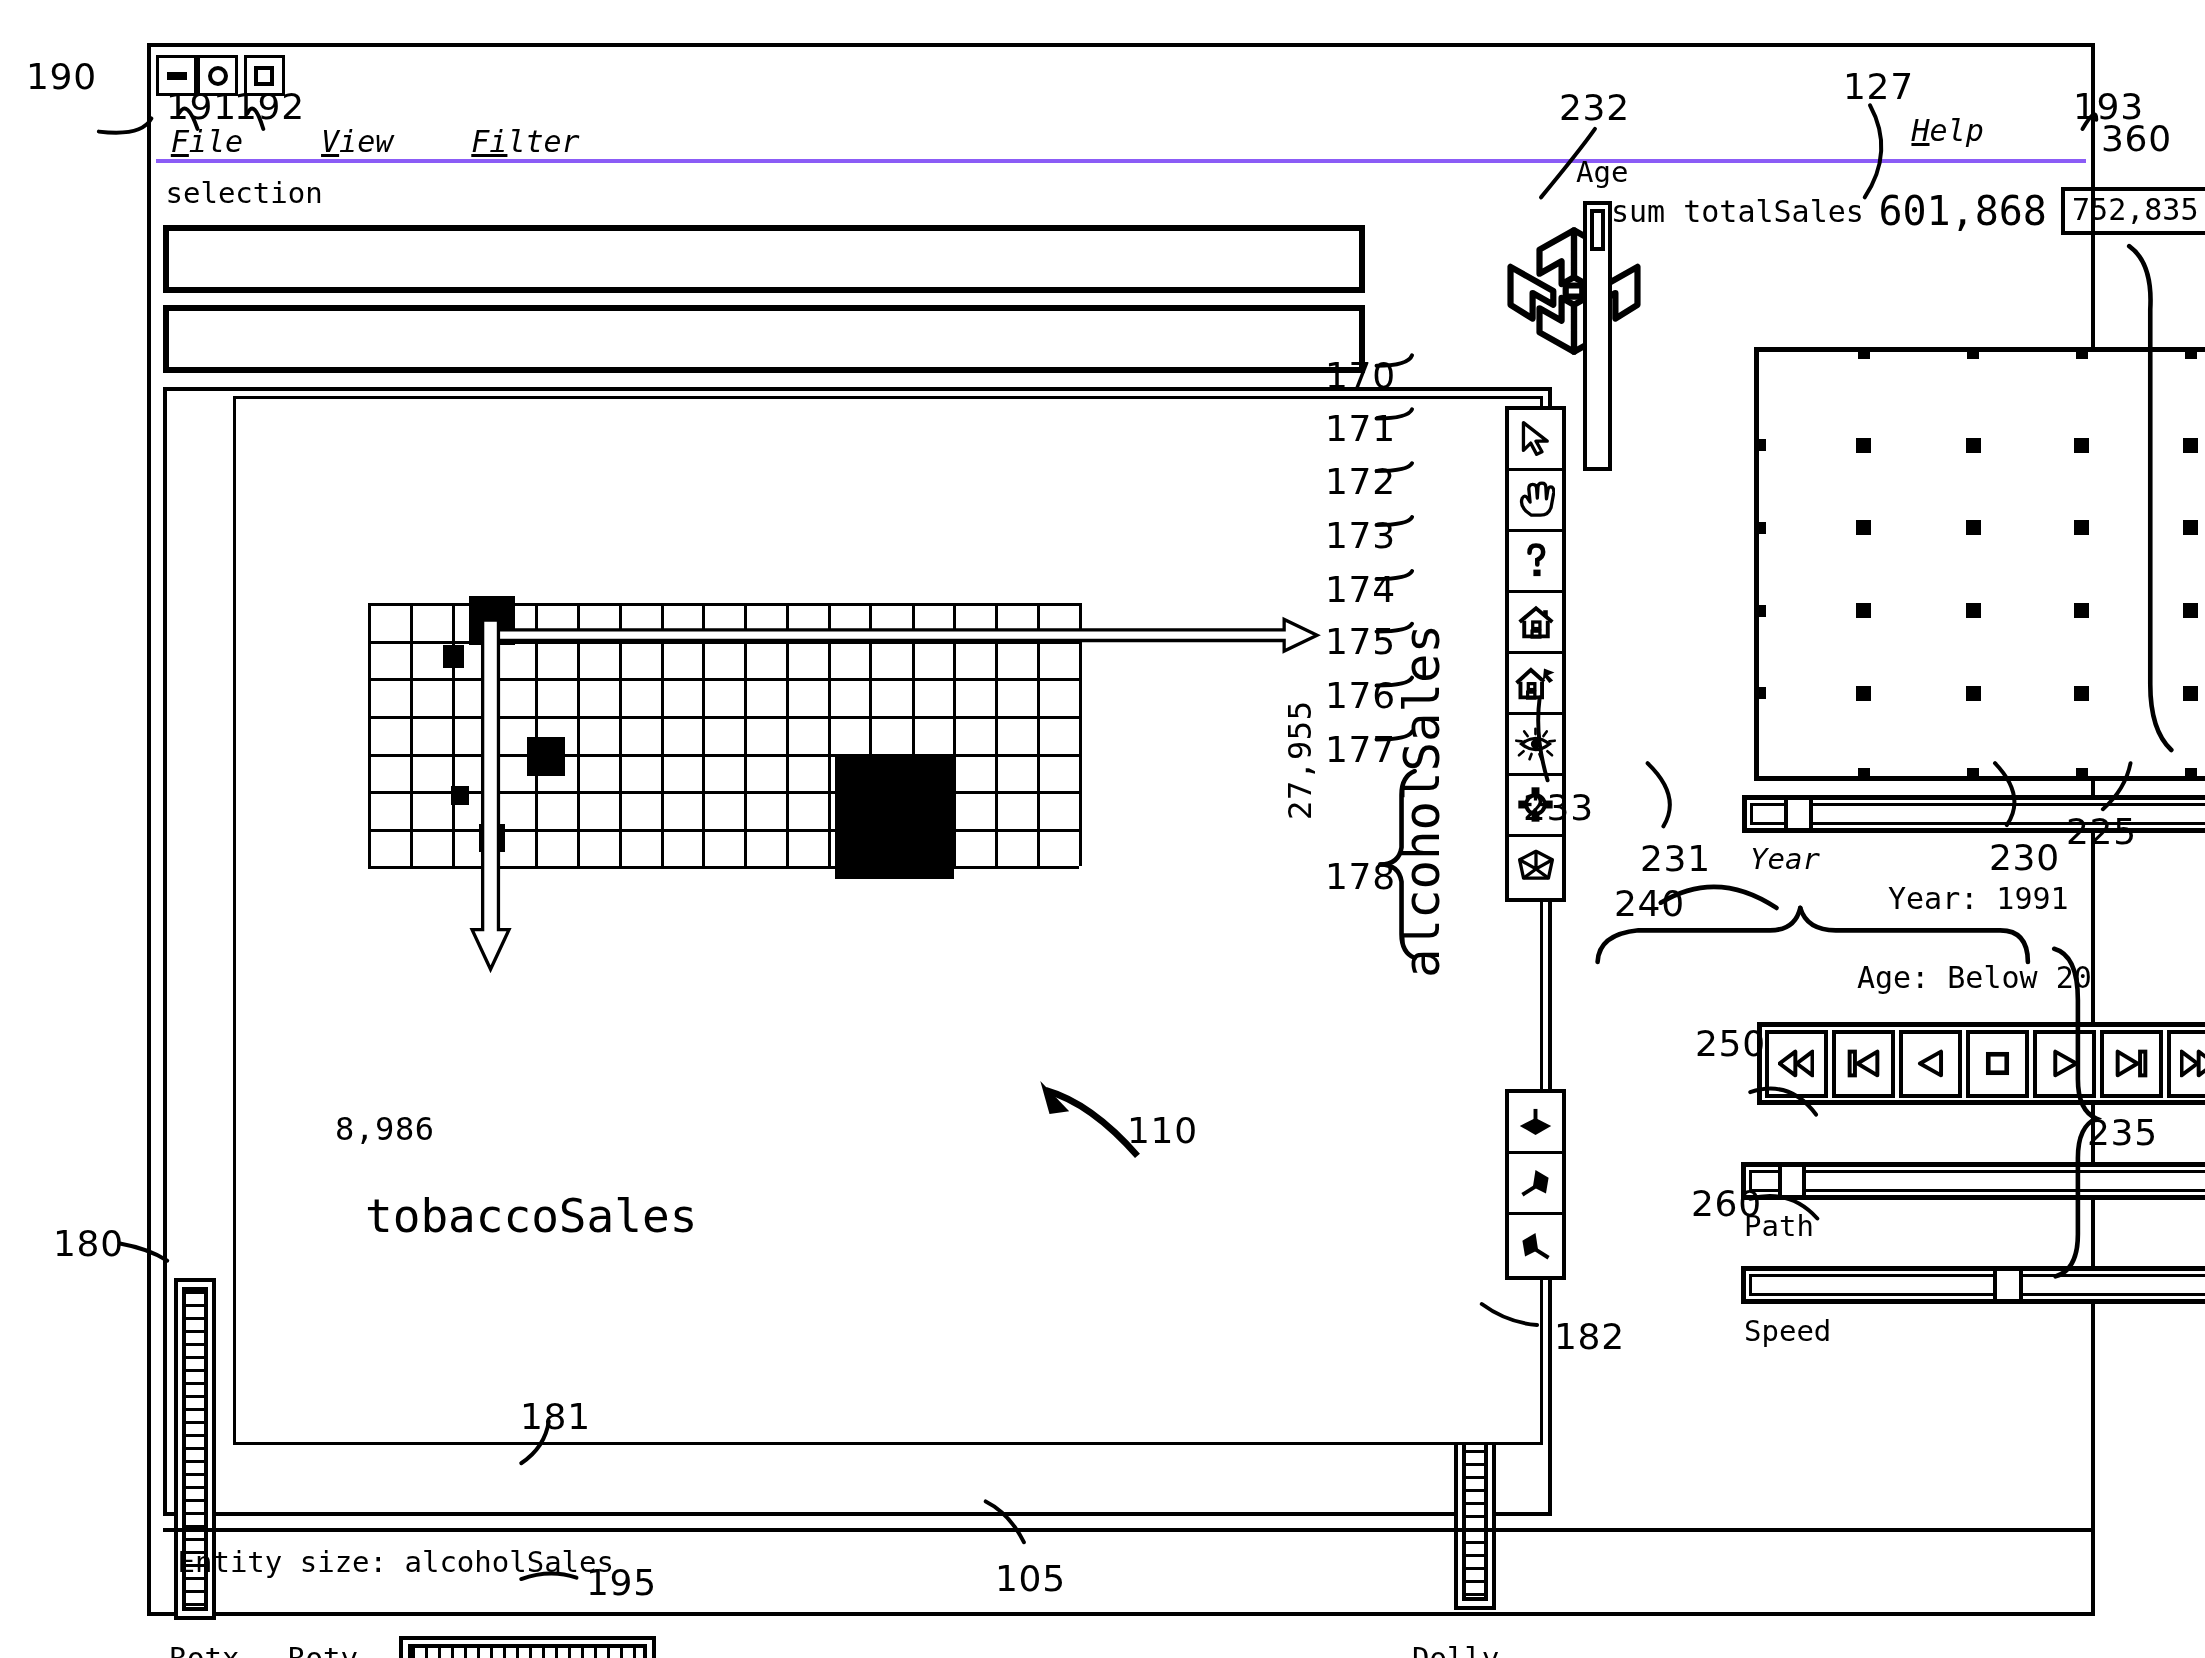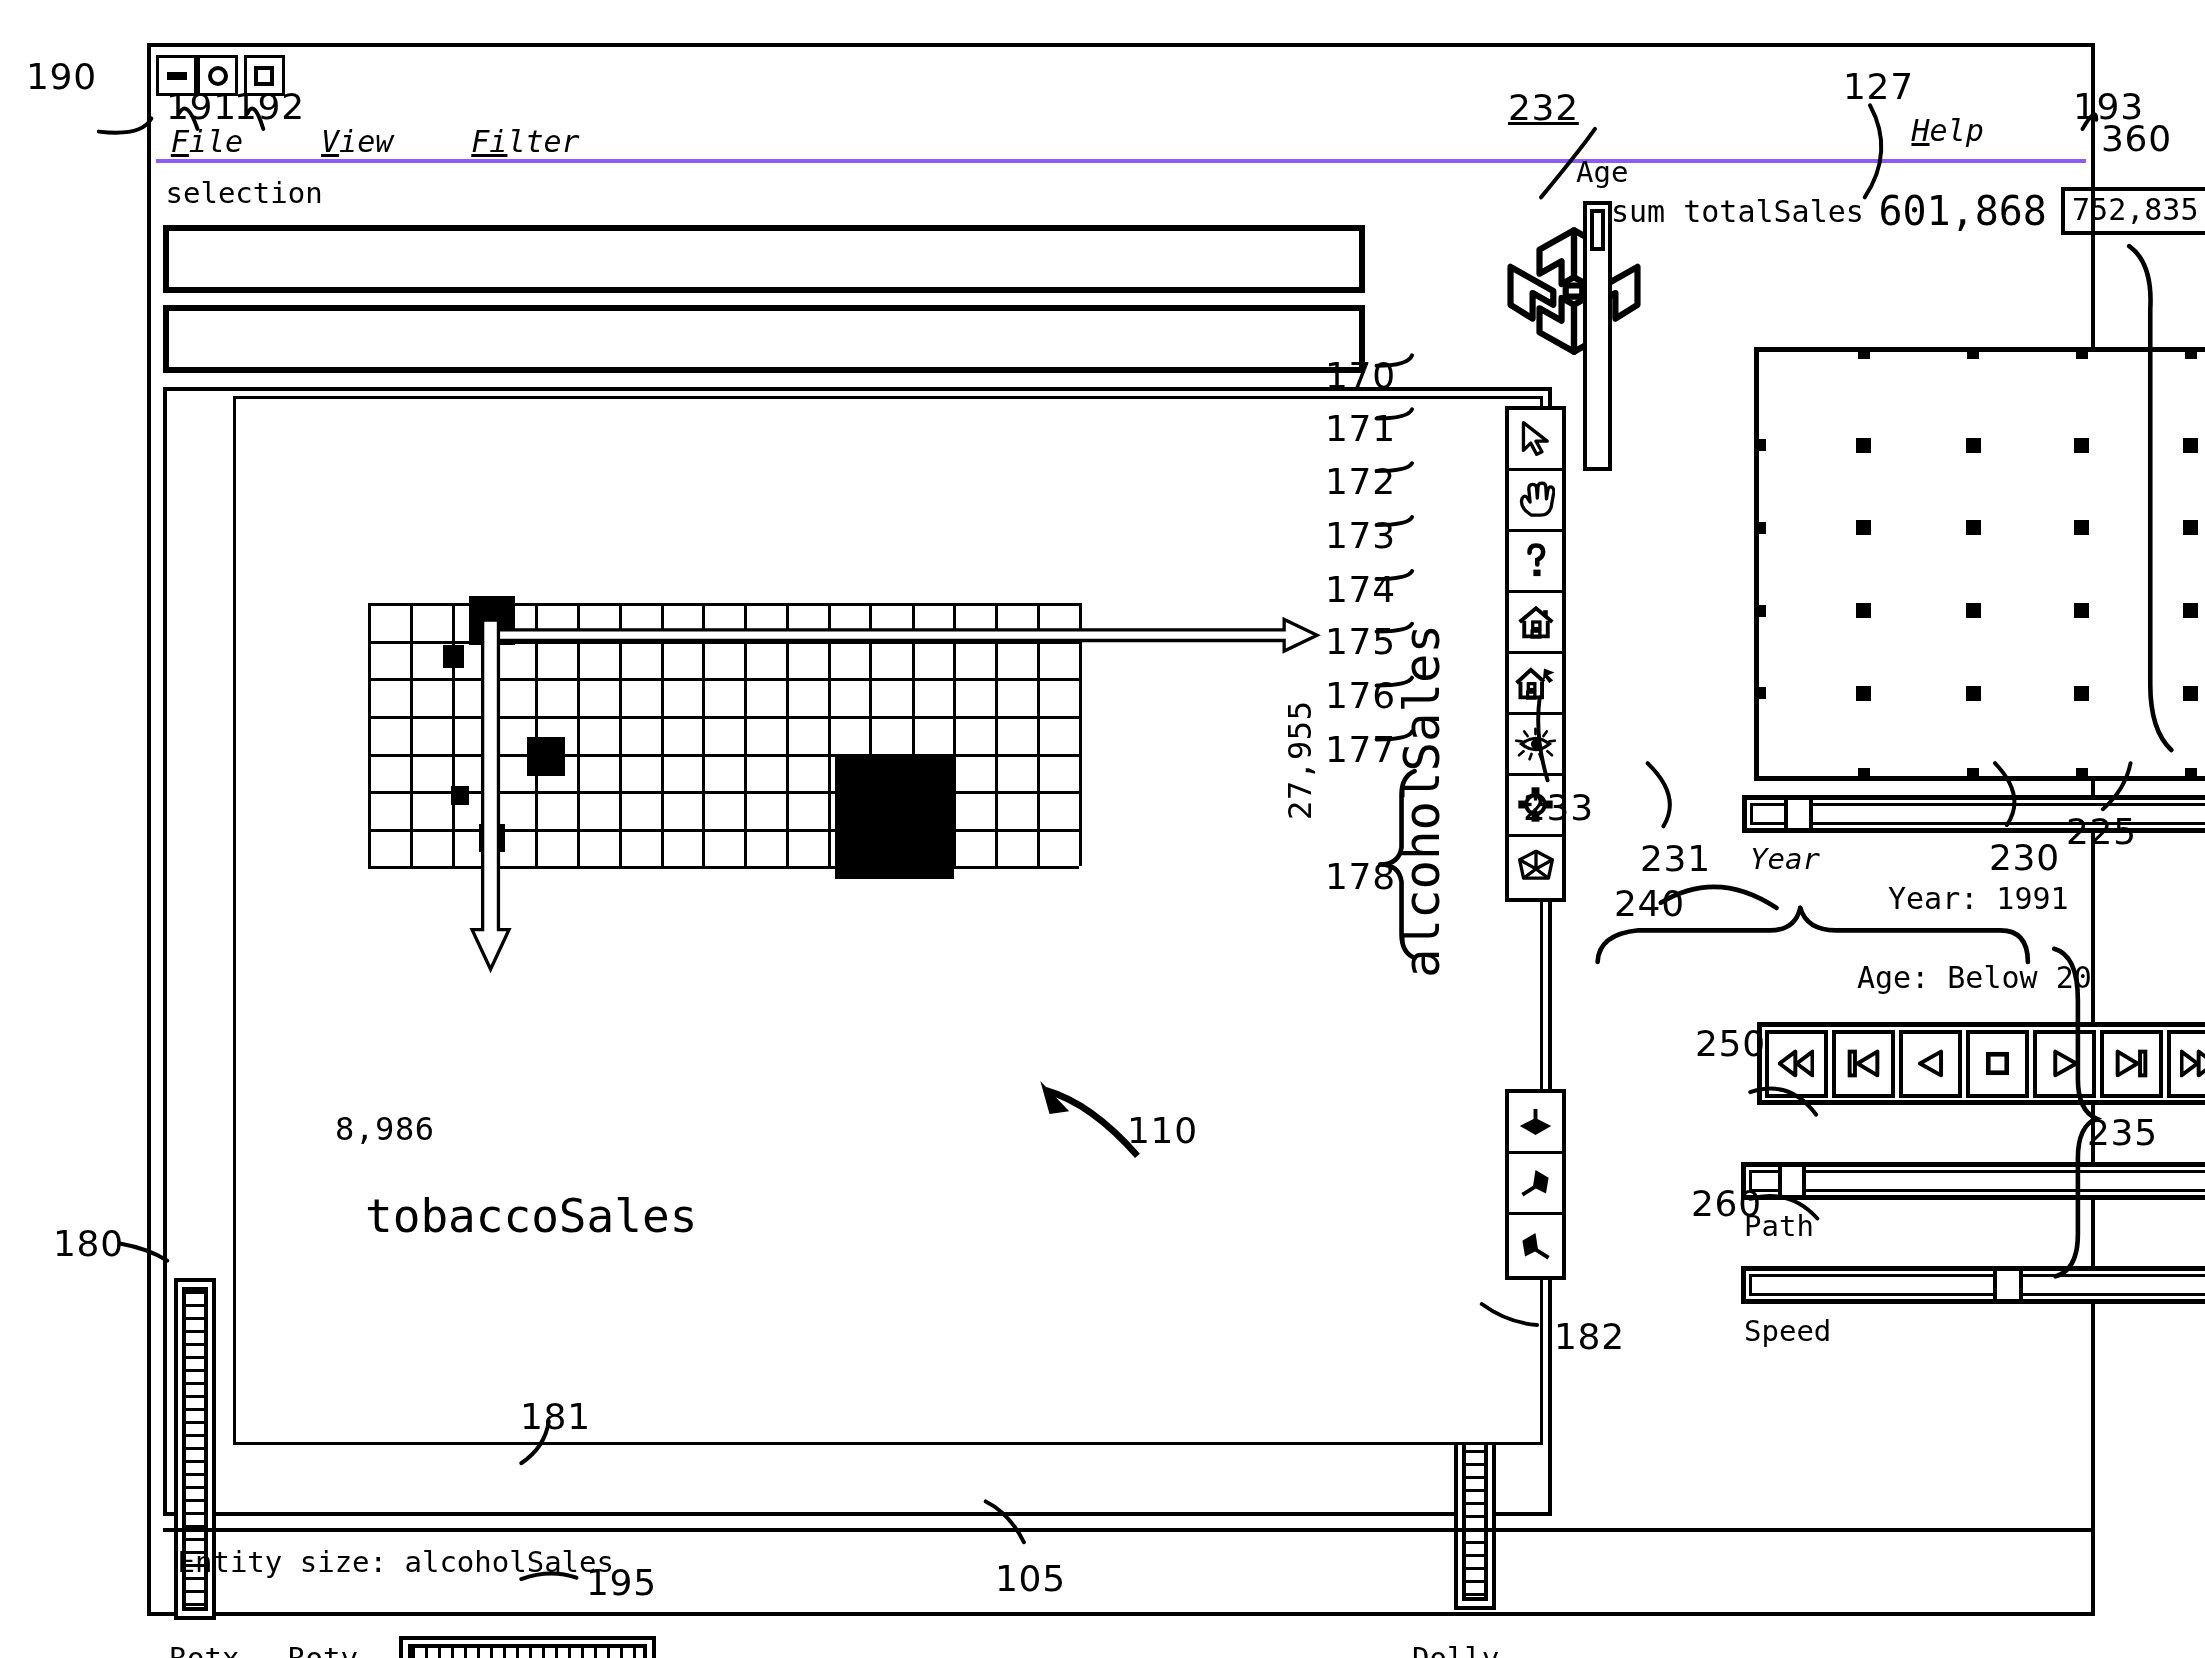--- a/index.html
+++ b/index.html
@@ -584,21 +584,21 @@
     </g>
   </svg>
 
   <div id="refnums">
       <span class="ref abs" style="left: 26px; top: 56px; text-align: center;">190</span>
       <span class="ref abs" style="left: 166px; top: 86px;">191</span>
       <span class="ref abs" style="left: 234px; top: 86px;">192</span>
       <span class="ref abs" style="left: 2073px; top: 86px;">193</span>
       <span class="ref abs" style="left: 1843px; top: 66px;">127</span>
       <span class="ref abs" style="left: 2101px; top: 118px;">360</span>
-      <span class="ref abs" style="left: 1508px; top: 87px; text-decoration: underline;">232</span>
+      <span class="ref abs" style="left: 1559px; top: 87px;">232</span>
       <span class="ref abs" style="left: 1523px; top: 787px;">233</span>
       <span class="ref abs" style="left: 1640px; top: 838px;">231</span>
       <span class="ref abs" style="left: 1989px; top: 837px;">230</span>
       <span class="ref abs" style="left: 2066px; top: 811px;">225</span>
       <span class="ref abs" style="left: 1614px; top: 883px;">240</span>
       <span class="ref abs" style="left: 1695px; top: 1011px; margin-top: 12px;">250</span>
       <span class="ref abs" style="left: 1691px; top: 1183px;">260</span>
       <span class="ref abs" style="left: 2087px; top: 1112px;">235</span>
       <span class="ref abs" style="left: 1325px; top: 355px;">170</span>
       <span class="ref abs" style="left: 1325px; top: 408px;">171</span>

